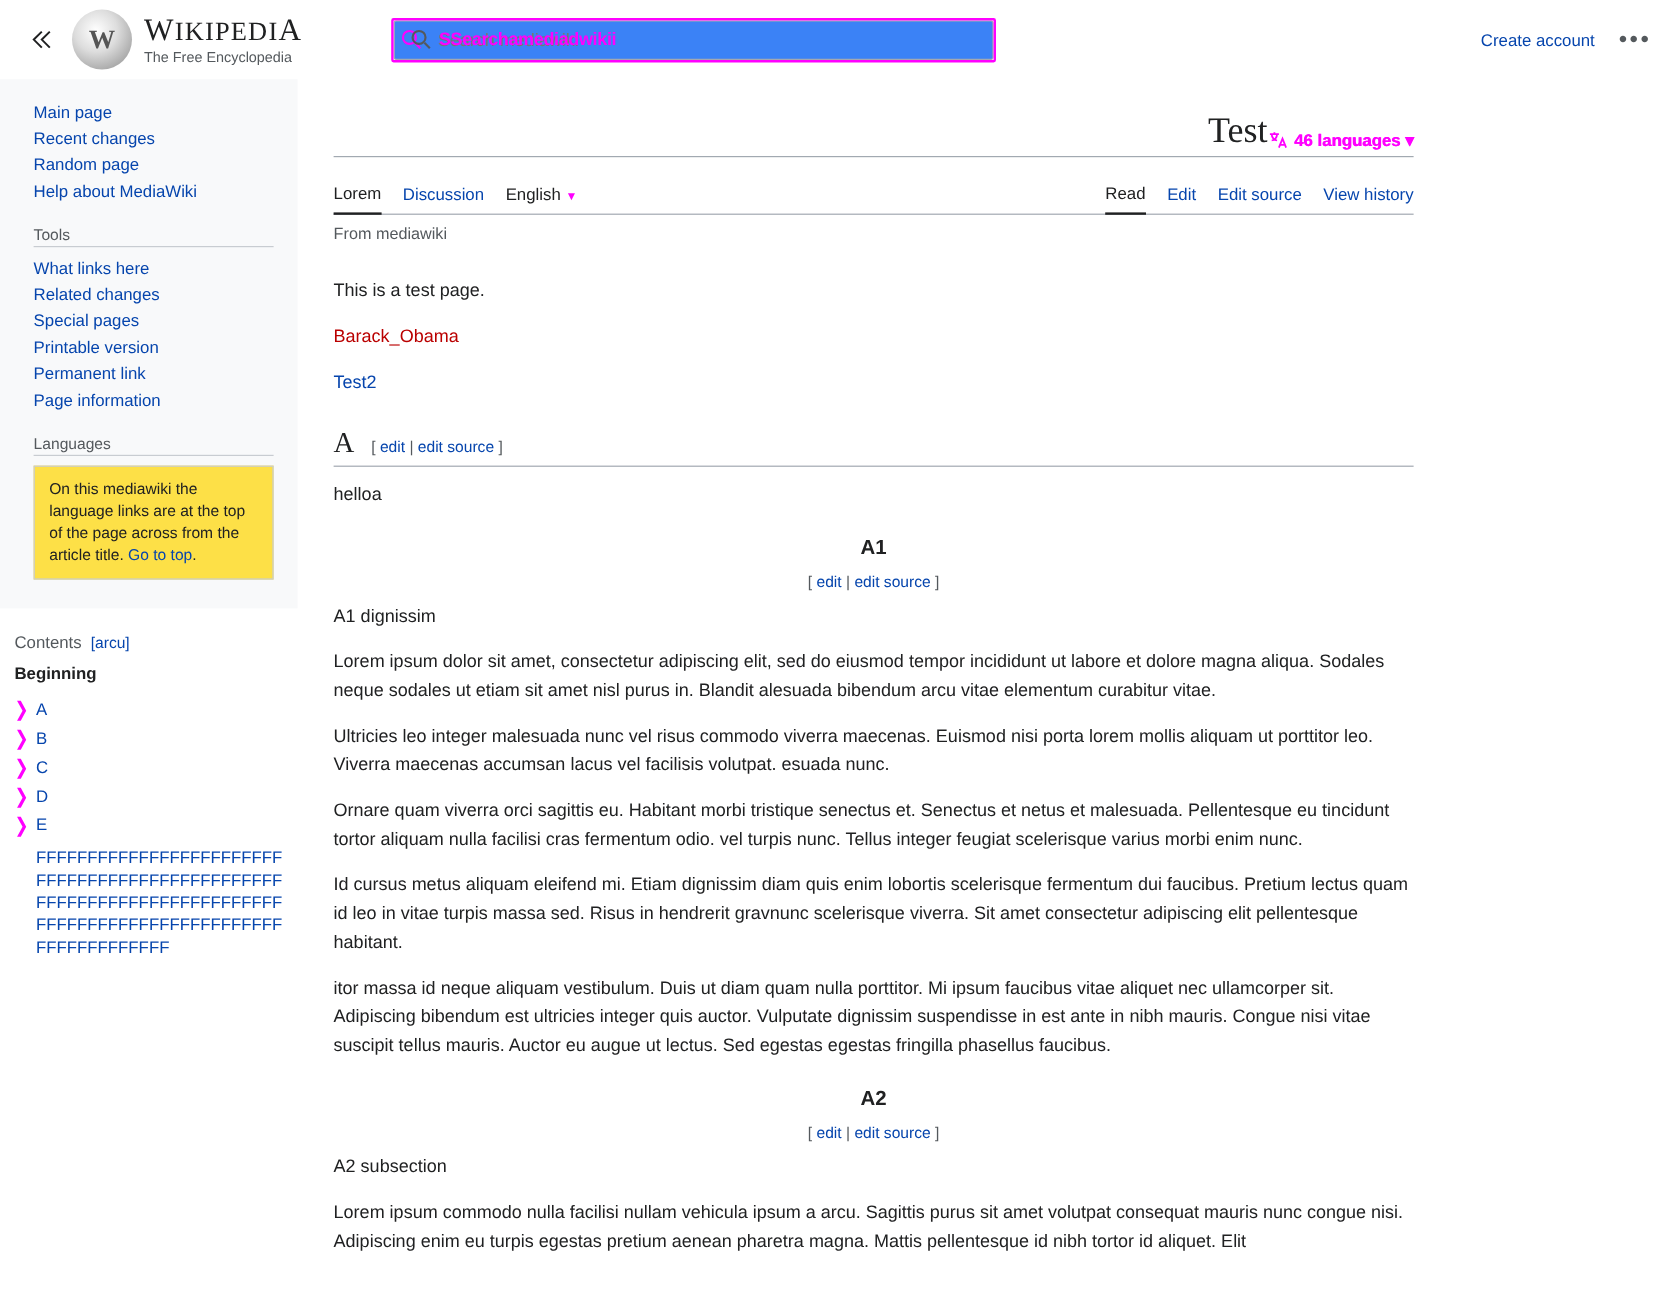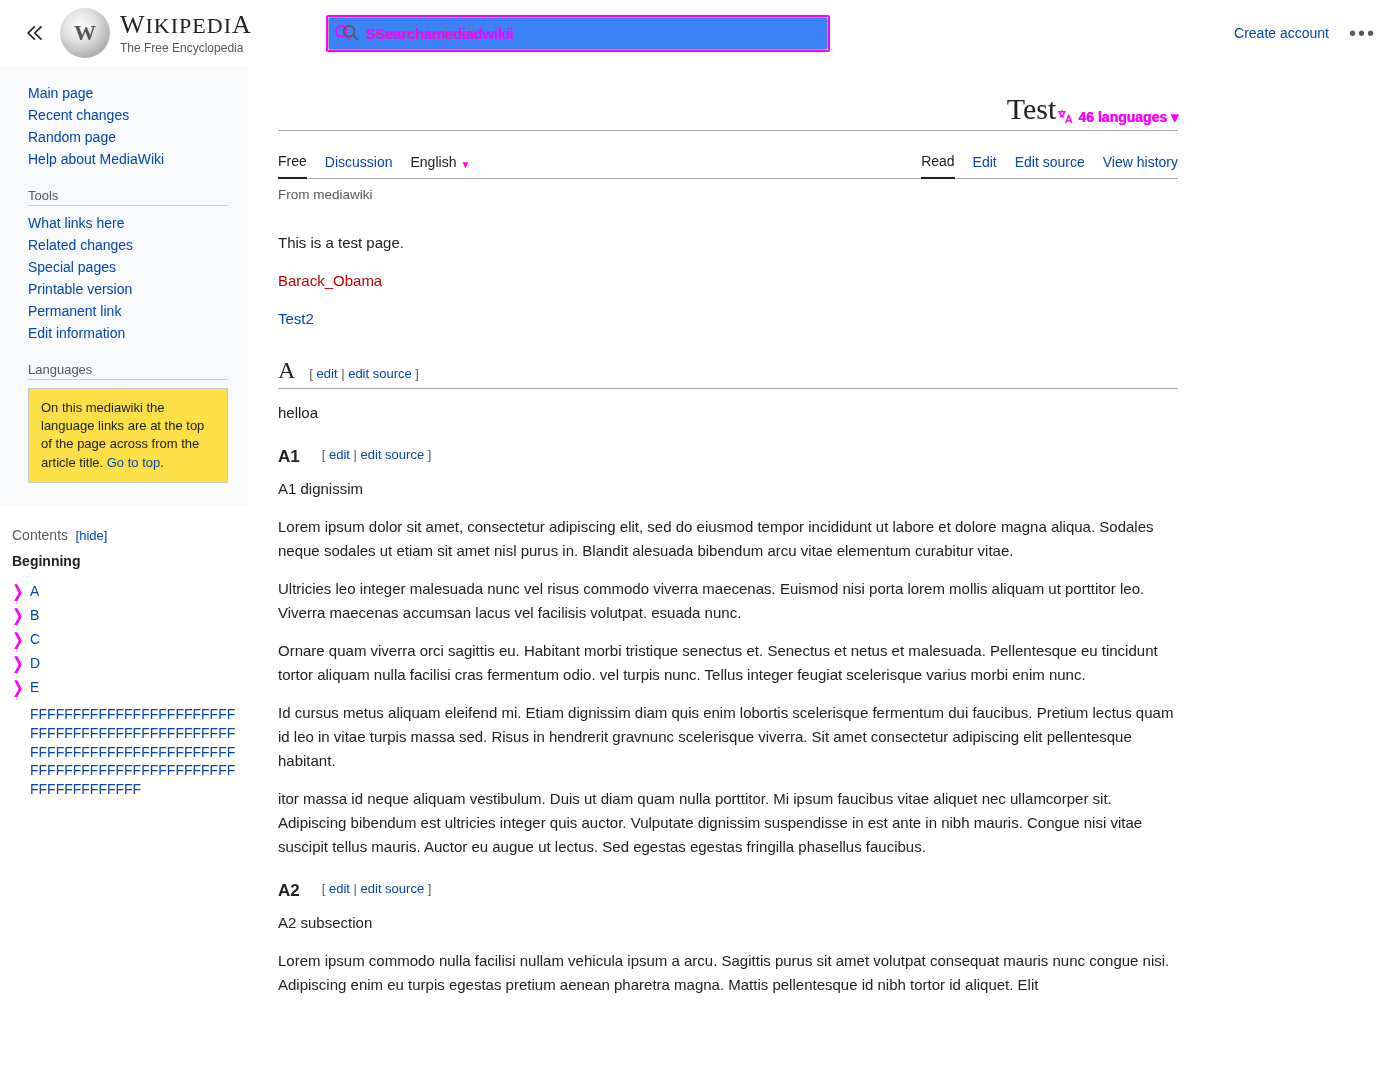--- a/index.html
+++ b/index.html
@@ -50,21 +50,21 @@
   .tabs-row{display:flex;justify-content:space-between;border-bottom:1px solid #a2a9b1;margin-top:14px;}
   .tabs{display:flex;gap:18px;align-items:flex-end;}
   .tabs .tab{padding:8px 0;font-size:14px;}
   .tabs .active{color:#202122;border-bottom:2px solid #202122;margin-bottom:-1px;}
   .eng{color:#202122;display:flex;align-items:flex-end;gap:4px;}
   .eng .dd{color:magenta;font-size:10px;}
   
   .from{color:#54595d;font-size:13.5px;margin:8px 0 29px;}
   .content p{font-size:15px;line-height:1.6;margin:0 0 14px;}
   .content h2{font-family:"Linux Libertine","Georgia",serif;font-weight:normal;font-size:24px;border-bottom:1px solid #a2a9b1;padding-bottom:4px;margin:26px 0 12px;display:flex;align-items:baseline;gap:14px;}
-  .content h3{font-family:Arial,sans-serif;font-weight:bold;font-size:17px;margin:22px 0 10px;display:flex;align-items:flex-start;gap:22px;}
+  .content h3{font-family:Arial,sans-serif;font-weight:bold;font-size:17px;margin:22px 0 10px;display:flex;align-items:center;gap:10px;flex-direction:column;}
   .editsec{font-size:13px;font-family:Arial,sans-serif;font-weight:normal;color:#54595d;}
   .editsec a{color:#0645ad;}
 </style>
 </head>
 <body>
 
 <div class="header">
   <div class="burger">
     <svg viewBox="0 0 24 24" fill="none" stroke="#202122" stroke-width="2">
         <path d="M13 4 L5 12 L13 20"></path>
@@ -110,32 +110,32 @@
         <li><a href="#">Random page</a></li>
         <li><a href="#">Help about MediaWiki</a></li>
       </ul>
       <h3>Tools</h3>
       <ul>
         <li><a href="#">What links here</a></li>
         <li><a href="#">Related changes</a></li>
         <li><a href="#">Special pages</a></li>
         <li><a href="#">Printable version</a></li>
         <li><a href="#">Permanent link</a></li>
-        <li><a href="#">Edit information</a></li>
+        <li><a href="#">Page information</a></li>
       </ul>
       <h3>Languages</h3>
       <div class="lang-box">
         <span>On this mediawiki the language links are at the top of the page across from the article title. </span><a href="#">Go to top</a><span>.</span>
       </div>
     </div>
 
     <div class="toc">
       <div class="toc-head">
         <span>Contents</span>
-        <span class="hide">&nbsp;<a href="#">[hide]</a></span>
+        <span class="hide">&nbsp;<a href="#">[arcu]</a></span>
       </div>
       <div class="toc-beg">Beginning</div>
       <ul>
         <li>
             <span class="chev">❯</span>
             <a href="#">A</a>
           </li>
         <li>
             <span class="chev">❯</span>
             <a href="#">B</a>
@@ -165,21 +165,21 @@
             <path d="M3 5h10M8 3v2M5 5c0 4 3 7 6 7M11 5c0 4-3 7-6 7"></path>
             <path d="M13 20l4-10 4 10M14.5 17h5"></path>
           </svg>
         <span>46 languages</span>
         <span>▾</span>
       </div>
     </div>
 
     <div class="tabs-row">
       <div class="tabs">
-        <span class="tab active">Free</span>
+        <span class="tab active">Lorem</span>
         <a href="#" class="tab">Discussion</a>
         <span class="tab eng">
             <span>English</span> 
             <span class="dd">▼</span>
           </span>
       </div>
       <div class="tabs">
         <span class="tab active">Read</span>
         <a href="#" class="tab">Edit</a>
         <a href="#" class="tab">Edit source</a>

